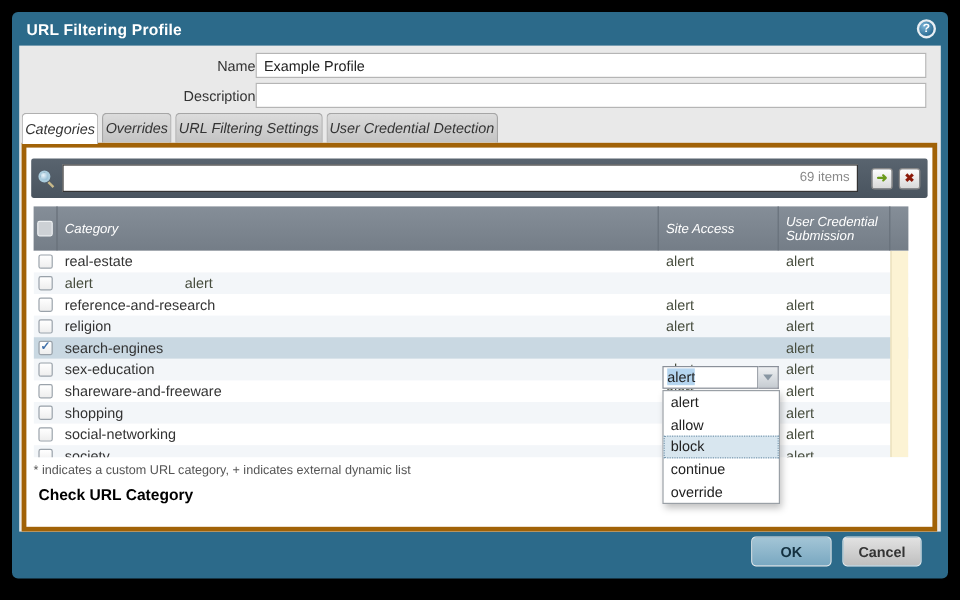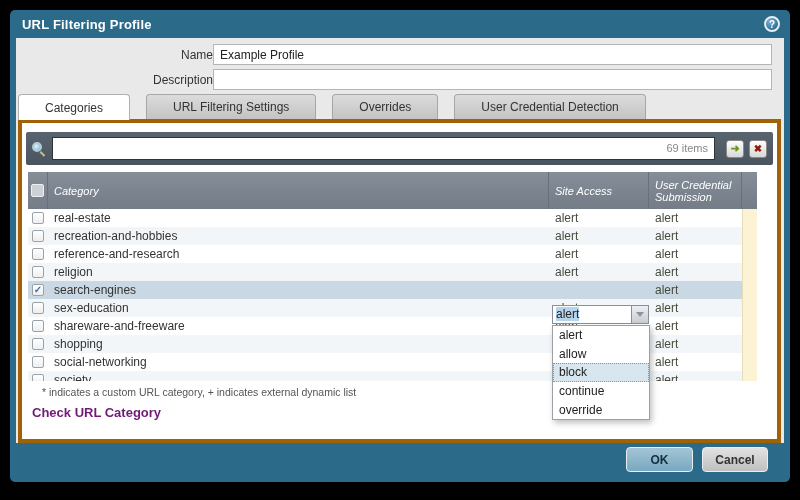--- a/index.html
+++ b/index.html
@@ -10,21 +10,21 @@
   .help-btn { position:absolute; right:10px; top:6px; width:16px; height:16px; border-radius:50%; background:radial-gradient(circle at 35% 30%, #7db6d9, #2f6f96 70%); border:2px solid #e8eef3; color:#fff; font-size:10px; font-weight:bold; display:flex; align-items:center; justify-content:center; cursor:pointer; }
   .body { position:absolute; left:6px; top:28px; width:768px; height:405px; background:#e9e9e9; }
 
   .form-row { position:absolute; left:0; width:100%; height:36px; }
   .form-row .lbl { position:absolute; right:571px; top:4px; font-size:12px; color:#333; }
   .form-row input { position:absolute; left:197px; top:0; width:559px; height:21px; border:1px solid #b5b5b5; background:#fff; font-size:12px; padding:0 6px; font-family:"Liberation Sans", sans-serif; color:#222; }
   #row-name { top:6px; }
   #row-desc { top:31px; }
 
   .tabs { position:absolute; left:2px; top:56px; height:25px; display:flex; }
-  .tab { height:25px; padding:0 26px; margin-right:16px; display:flex; align-items:center; font-size:12px; color:#333; background:linear-gradient(#dcdcdc,#c3c3c3); border:1px solid #a6a6a6; border-bottom:none; border-radius:4px 4px 0 0; cursor:pointer; white-space:nowrap; }
+  .tab { height:25px; padding:0 2px; margin-right:3px; display:flex; align-items:center; font-size:12px; color:#333; background:linear-gradient(#dcdcdc,#c3c3c3); border:1px solid #a6a6a6; border-bottom:none; border-radius:4px 4px 0 0; cursor:pointer; white-space:nowrap;font-style:italic; }
   .tab.active { background:#fff; position:relative; z-index:3; height:26px; border-color:#b0b0b0; }
 
   .panel { position:absolute; left:2px; top:81px; width:763px; height:324px; background:#fff; border:4px solid #a16207; z-index:2; }
 
   .toolbar { position:absolute; left:4px; top:9px; right:4px; height:33px; background:linear-gradient(#59646f,#49545f); border-radius:2px; display:flex; align-items:center; padding:0 6px; }
   .mag { width:14px; height:14px; position:relative; margin-right:6px; flex:0 0 auto; }
   .mag .glass { position:absolute; left:0; top:0; width:10px; height:10px; border:2px solid #aaccdd; border-radius:50%; background:radial-gradient(circle at 35% 35%, #eaf4fa, #7fb0cc); }
   .mag .handle { position:absolute; left:9px; top:9px; width:6px; height:2px; background:#c8b98a; transform:rotate(45deg); transform-origin:0 0; }
   .search-wrap { position:relative; flex:1 1 auto; height:23px; margin-right:6px; }
   .search-wrap input { width:100%; height:23px; border:1px solid #333; background:#fff; font-size:12px; padding:0 52px 0 6px; font-family:"Liberation Sans", sans-serif; }
@@ -48,22 +48,22 @@
   .grow.alt { background:#f3f6f9; }
   .grow.sel { background:#c9d8e2; }
   .gc { height:100%; display:flex; align-items:center; overflow:hidden; white-space:nowrap; }
   .gc-cb { width:20px; justify-content:center; }
   .gc-cat { width:501px; padding-left:6px; }
   .gc-site { width:100px; padding-left:6px; color:#474d3e; }
   .gc-user { width:93px; padding-left:6px; color:#474d3e; }
   .cb { width:12px; height:12px; border:1px solid #9aa2aa; border-radius:2px; background:linear-gradient(#fff,#eee); font-size:10px; line-height:10px; color:#3e6fa8; text-align:center; font-weight:bold; }
   .scroll-strip { position:absolute; right:0; top:0; width:15px; height:172px; background:#fcf3d4; border-left:1px solid #e6dcb8; }
 
-  .footnote { position:absolute; left:20px; top:263px; font-size:10.5px; color:#555; }
-  .check-link { position:absolute; left:10px; top:282px; font-size:13px; font-weight:bold; color:#701a75; text-decoration:none; cursor:pointer; }
+  .footnote { position:absolute; left:6px; top:263px; font-size:10.5px; color:#555; }
+  .check-link { position:absolute; left:10px; top:282px; font-size:13px; font-weight:bold; color:#000000; text-decoration:none; cursor:pointer; }
 
   .combo { position:absolute; left:536px; top:267px; width:97px; height:19px; display:flex; z-index:8; }
   .combo-input { width:80px; height:19px; background:#fff; border:1px solid #8a9099; font-size:12px; padding:1px 3px; color:#222; }
   .combo-input .hl { background:#b5d5ef; }
   .combo-arrow { width:17px; height:19px; border:1px solid #8a9099; border-left:none; background:linear-gradient(#eef0f2,#c6ccd2); display:flex; align-items:center; justify-content:center; cursor:pointer; }
   .combo-arrow .tri { width:0; height:0; border-left:4px solid transparent; border-right:4px solid transparent; border-top:5px solid #8896a2; }
 
   .droplist { position:absolute; left:536px; top:287px; width:98px; background:#fff; border:1px solid #9aa0a6; box-shadow:2px 3px 6px rgba(0,0,0,.25); z-index:9; }
   .opt { height:18.6px; display:flex; align-items:center; padding:0 6px; font-size:12px; color:#222; cursor:pointer; }
   .opt.hl { background:#d8e6ef; outline:1px dotted #7a9ab0; outline-offset:-1px; }
@@ -89,22 +89,22 @@
       <span class="lbl">Name</span>
       <input type="text" value="Example Profile" style="">
     </div>
     <div class="form-row" id="row-desc">
       <span class="lbl">Description</span>
       <input type="text" value="" style="">
     </div>
 
     <div class="tabs" id="tabs">
         <div class="tab active">Categories</div>
+        <div class="tab">Overrides</div>
         <div class="tab">URL Filtering Settings</div>
-        <div class="tab">Overrides</div>
         <div class="tab">User Credential Detection</div>
       </div>
 
     <div class="panel">
 
       <div class="toolbar">
         <span class="mag">
             <span class="glass"></span>
             <span class="handle"></span>
           </span>
@@ -132,21 +132,20 @@
                 <span class="cb"></span>
               </div>
               <div class="gc gc-cat">real-estate</div>
               <div class="gc gc-site">alert</div>
               <div class="gc gc-user">alert</div>
             </div>
             <div class="grow alt">
               <div class="gc gc-cb">
                 <span class="cb"></span>
               </div>
-              <div class="gc gc-cat">recreation-and-hobbies</div>
               <div class="gc gc-site">alert</div>
               <div class="gc gc-user">alert</div>
             </div>
             <div class="grow">
               <div class="gc gc-cb">
                 <span class="cb"></span>
               </div>
               <div class="gc gc-cat">reference-and-research</div>
               <div class="gc gc-site">alert</div>
               <div class="gc gc-user">alert</div>

